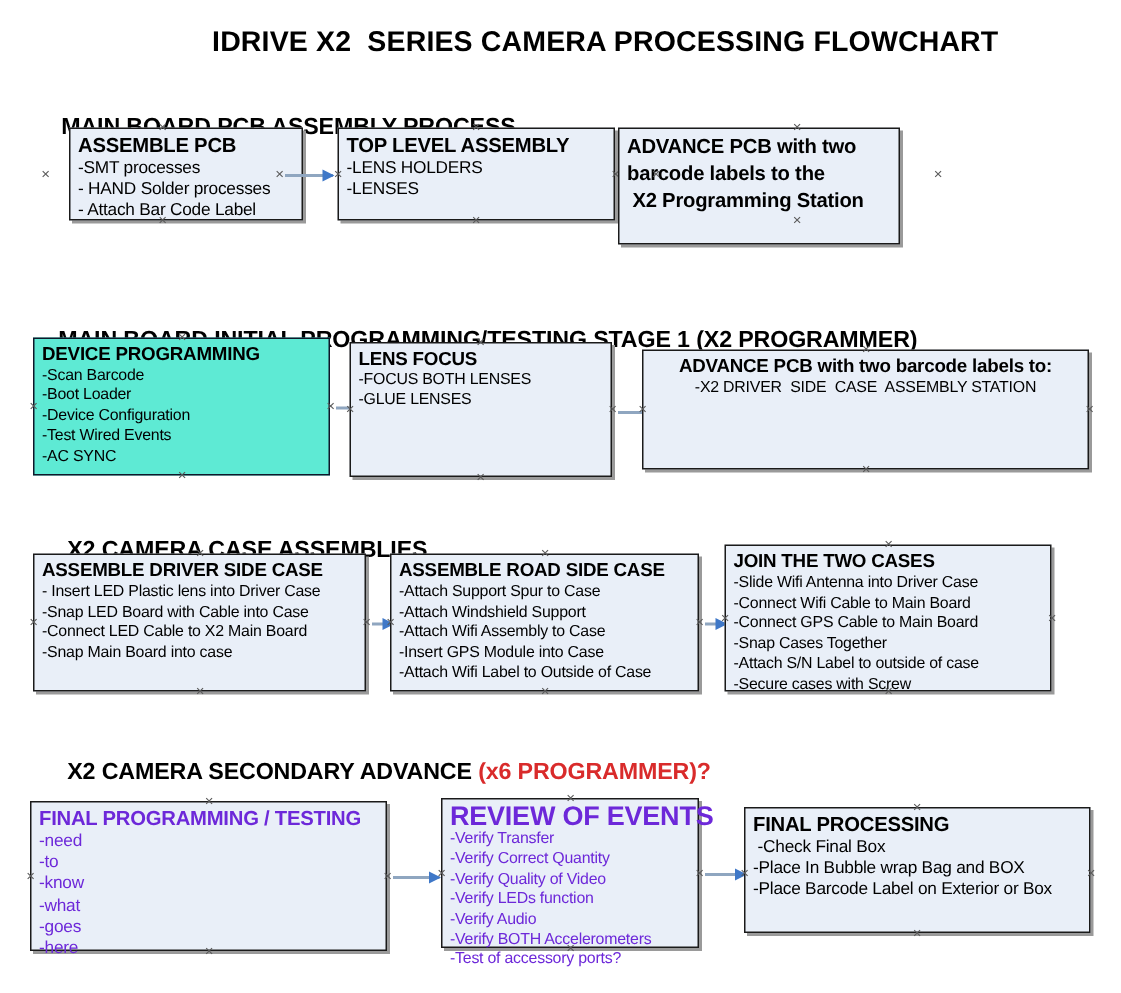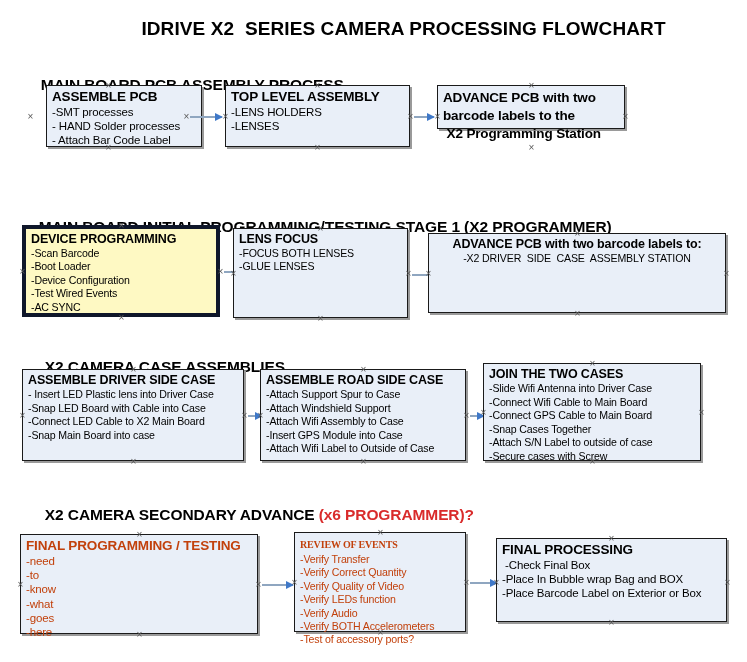--- a/index.html
+++ b/index.html
@@ -51,22 +51,22 @@
   .fbox {
     position: absolute;
     box-sizing: border-box;
     background: #e9eff8;
     border: 1px solid #8c9199;
     box-shadow: 2px 2px 0 0 #9a9a9a;
     padding: 3px 5px 2px 5px;
     overflow: visible;
   }
   .fbox.plain {
-    background: #fef9c3;
-    border: 4px solid #0f172a;
+    background: #5eead4;
+    border: 1px solid #0f172a;
     box-shadow: none;
   }
   .fbox.darkborder {
     border: 1px solid #1a1a1a;
     box-shadow: 2px 2px 0 0 #9a9a9a;
   }
 
   .bt {
     font-size: 13.5px;
     font-weight: bold;
@@ -74,21 +74,21 @@
     white-space: pre;
     letter-spacing: -0.15px;
   }
   .bl {
     font-size: 11.5px;
     font-weight: normal;
     line-height: 14.2px;
     white-space: pre;
     letter-spacing: -0.15px;
   }
-  .bt.red, .bl.red { color: #c2410c; }
+  .bt.red, .bl.red { color: #6d28d9; }
 
   .fbox.small .bt { font-size: 12.5px; line-height: 15px; }
   .fbox.small .bl { font-size: 10.6px; line-height: 13.4px; }
 
   .fbox.tight .bl { line-height: 13.6px; }
 
   
   .conn {
     position: absolute;
     height: 2px;
@@ -149,21 +149,21 @@
     <div class="bl">-LENS HOLDERS</div>
     <div class="bl">-LENSES</div>
   </div>
   <div class="hx" style="left:313px; top:81px;"></div>
   <div class="hx" style="left:313px; top:143px;"></div>
   <div class="hx" style="left:221px; top:112px;"></div>
   <div class="hx" style="left:406px; top:112px;"></div>
 
   <div class="conn" style="left:414px; top:116px; width:20px;"></div>
 
-  <div class="fbox darkborder" style="left:437px; top:85px; width:188px; height:44px;">
+  <div class="fbox darkborder" style="left:412px; top:85px; width:188px; height:78px;">
     <div class="bt" style="line-height:18px;">ADVANCE PCB with two
 barcode labels to the
  X2 Programming Station</div>
   </div>
   <div class="hx" style="left:527px; top:81px;"></div>
   <div class="hx" style="left:527px; top:143px;"></div>
   <div class="hx" style="left:433px; top:112px;"></div>
   <div class="hx" style="left:621px; top:112px;"></div>
 
   <div class="section-head" style="left:22px; top:200px;">
@@ -267,21 +267,21 @@
     <div class="bl red">-here</div>
   </div>
   <div class="hx" style="left:135px; top:530px;"></div>
   <div class="hx" style="left:135px; top:630px;"></div>
   <div class="hx" style="left:16px; top:580px;"></div>
   <div class="hx" style="left:254px; top:580px;"></div>
 
   <div class="conn" style="left:262px; top:584px; width:31px;"></div>
 
   <div class="fbox darkborder small" style="left:294px; top:532px; width:172px; height:100px;">
-    <div class="bt red" style="font-size:10px;line-height:17px;font-family:Liberation Serif, serif;">REVIEW OF EVENTS</div>
+    <div class="bt red" style="font-size:18px;line-height:17px;">REVIEW OF EVENTS</div>
     <div class="bl red">-Verify Transfer</div>
     <div class="bl red">-Verify Correct Quantity</div>
     <div class="bl red">-Verify Quality of Video</div>
     <div class="bl red">-Verify LEDs function</div>
     <div class="bl red">-Verify Audio</div>
     <div class="bl red">-Verify BOTH Accelerometers</div>
     <div class="bl red">-Test of accessory ports?</div>
   </div>
   <div class="hx" style="left:376px; top:528px;"></div>
   <div class="hx" style="left:376px; top:628px;"></div>

